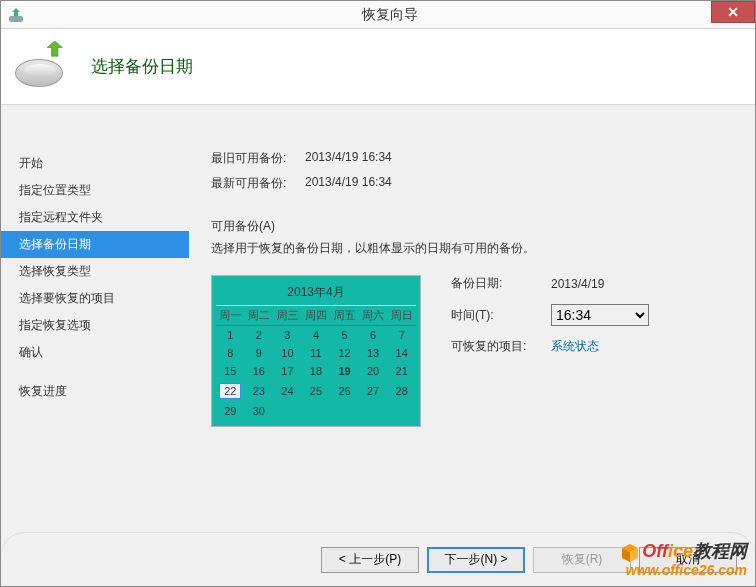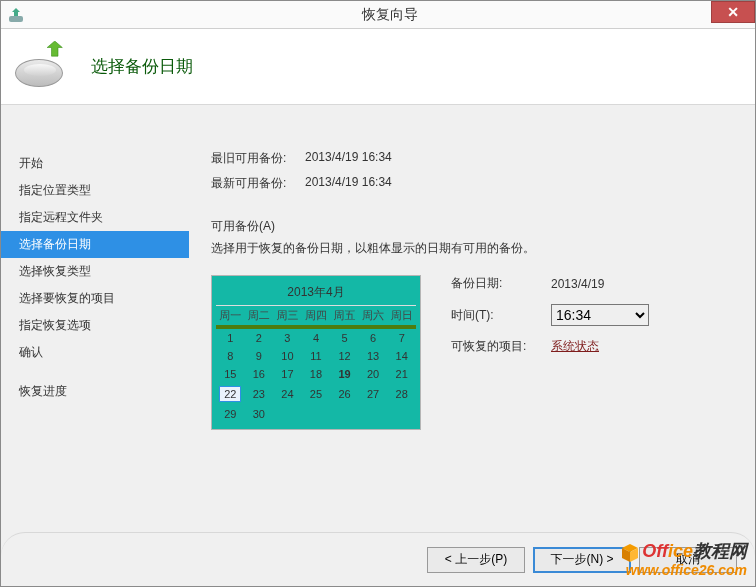--- a/index.html
+++ b/index.html
@@ -62,30 +62,30 @@
   .section-gap { height: 18px; }
   .avail-title { margin-bottom: 4px; }
   .avail-desc { margin-bottom: 18px; line-height: 1.5;}
   .detail-row { display:flex; }
   .calendar-box {
     width: 210px; border: 1px solid #b5b5b5; background:#14b8a6;
     padding: 6px 4px 6px 4px;
   }
   .cal-month { text-align:center; font-size:12px; padding:2px 0 4px 0;}
   .cal { width:100%; border-collapse: collapse; table-layout: fixed;}
-  .cal th { font-weight:normal; font-size:11px; color:#444; padding:2px 0; border-top:1px solid #ddd; border-bottom:4px solid #4d7c0f;}
+  .cal th { font-weight:normal; font-size:11px; color:#444; padding:2px 0; border-top:1px solid #ddd; border-bottom:1px solid #4d7c0f;}
   .cal td { text-align:center; font-size:11px; padding:3px 0; color:#333;}
   .cal td.bold { font-weight:bold; }
   .cal td.selected span{
     display:inline-block; padding:1px 4px; border:1px solid #2e90e5; background:#eaf3fc;
   }
   .right-panel { margin-left: 30px; flex:1;}
   .rp-row { display:flex; align-items:center; margin-bottom:12px; }
   .rp-label { width: 100px; }
-  .rp-link { color: #7f1d1d; text-decoration: underline; cursor:pointer;}
+  .rp-link { color: #0369a1; cursor:pointer;}
   select.time-select {
     width: 98px; height:22px; font-size:14px; border:1px solid #777;
   }
   .footer {
     position:absolute; bottom:0; left:0; right:0; height:54px;
     border-top:1px solid #d8d8d8;
     display:flex; align-items:center; justify-content:flex-end;
     padding-right: 18px; gap:8px;border-radius:24px;
   }
   .btn {
@@ -260,20 +260,23 @@
       </div>
     </div>
 
     <div class="footer">
       <div class="btn">
         <span>&lt; 上一步(P)</span>
       </div>
       <div class="btn default">
         <span>下一步(N) &gt;</span>
       </div>
+      <div class="btn disabled">
+        <span>恢复(R)</span>
+      </div>
       <div class="btn">
         <span>取消</span>
       </div>
     </div>
 
     <div class="watermark">
       <div class="l1">
         <span class="cube">
           <svg viewBox="0 0 20 20">
               <polygon points="10,1 18,5 10,9 2,5" fill="#f49b00"></polygon>

